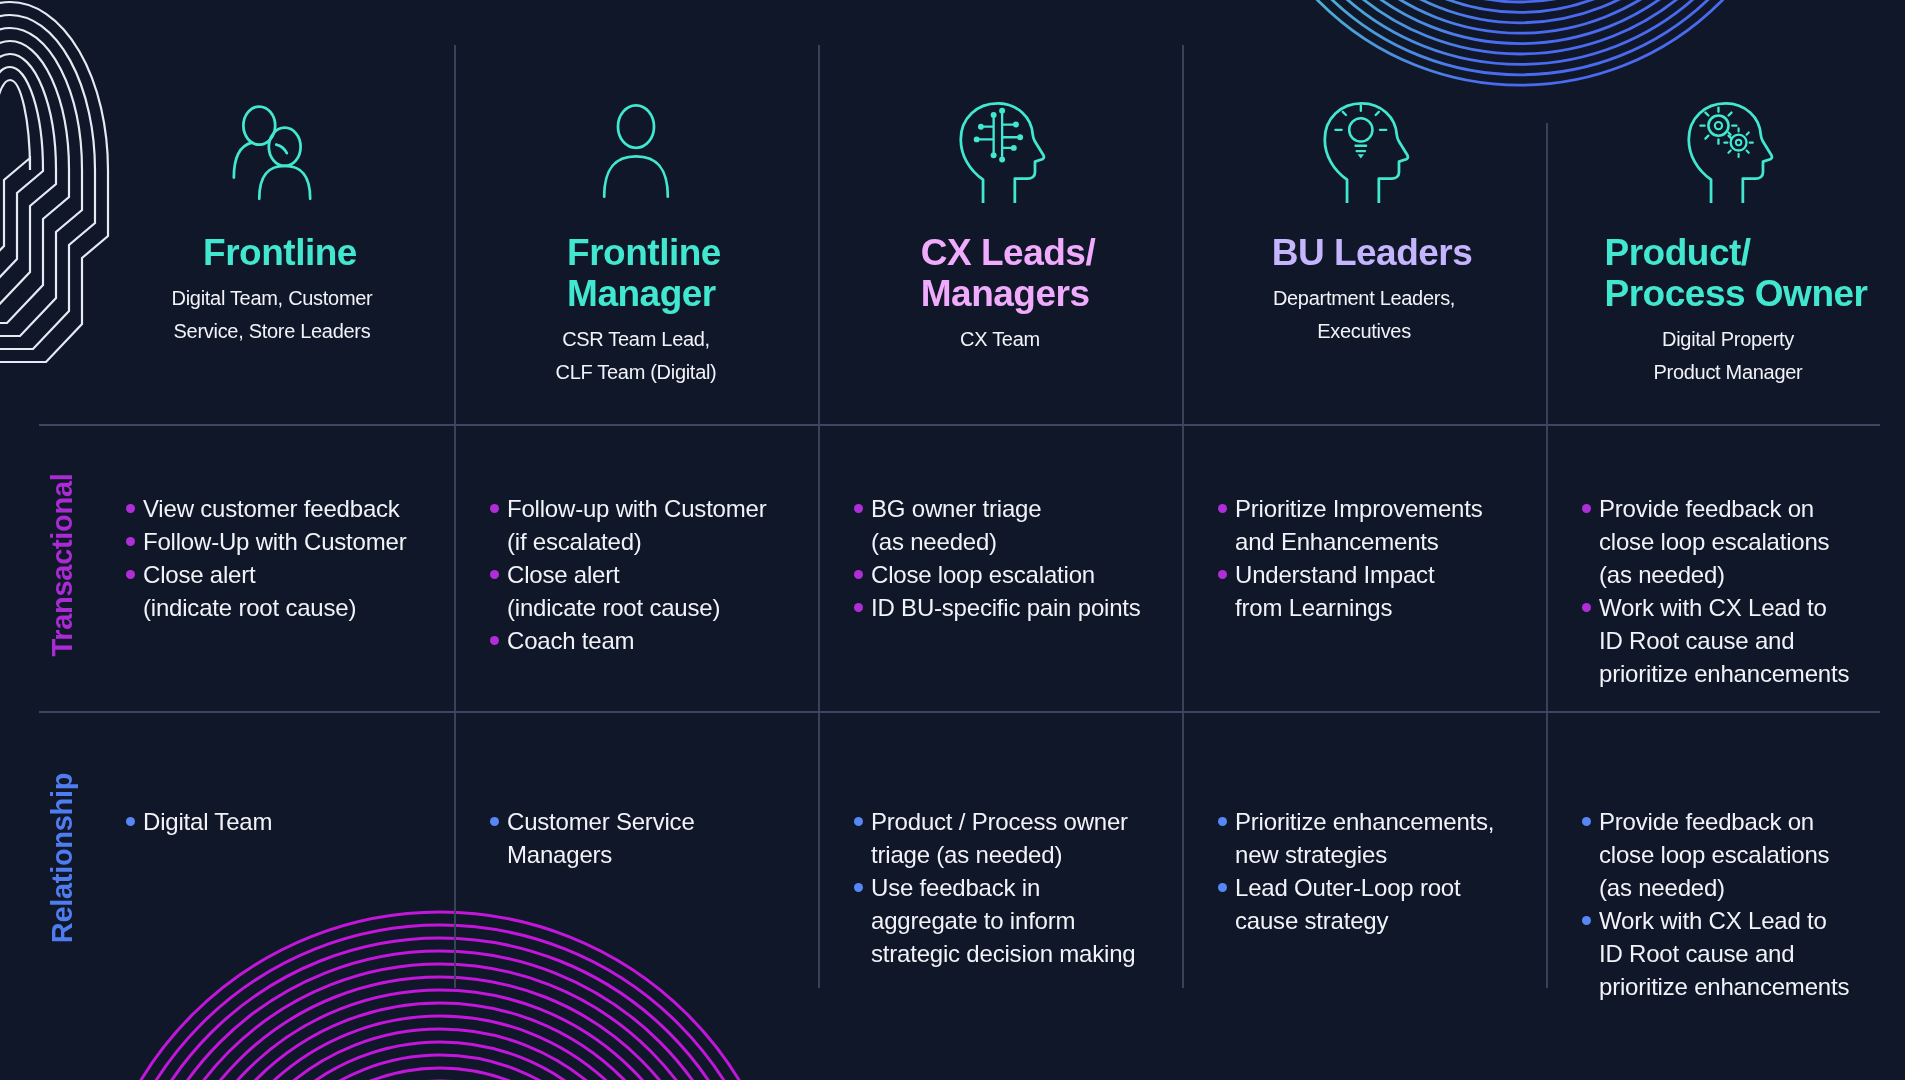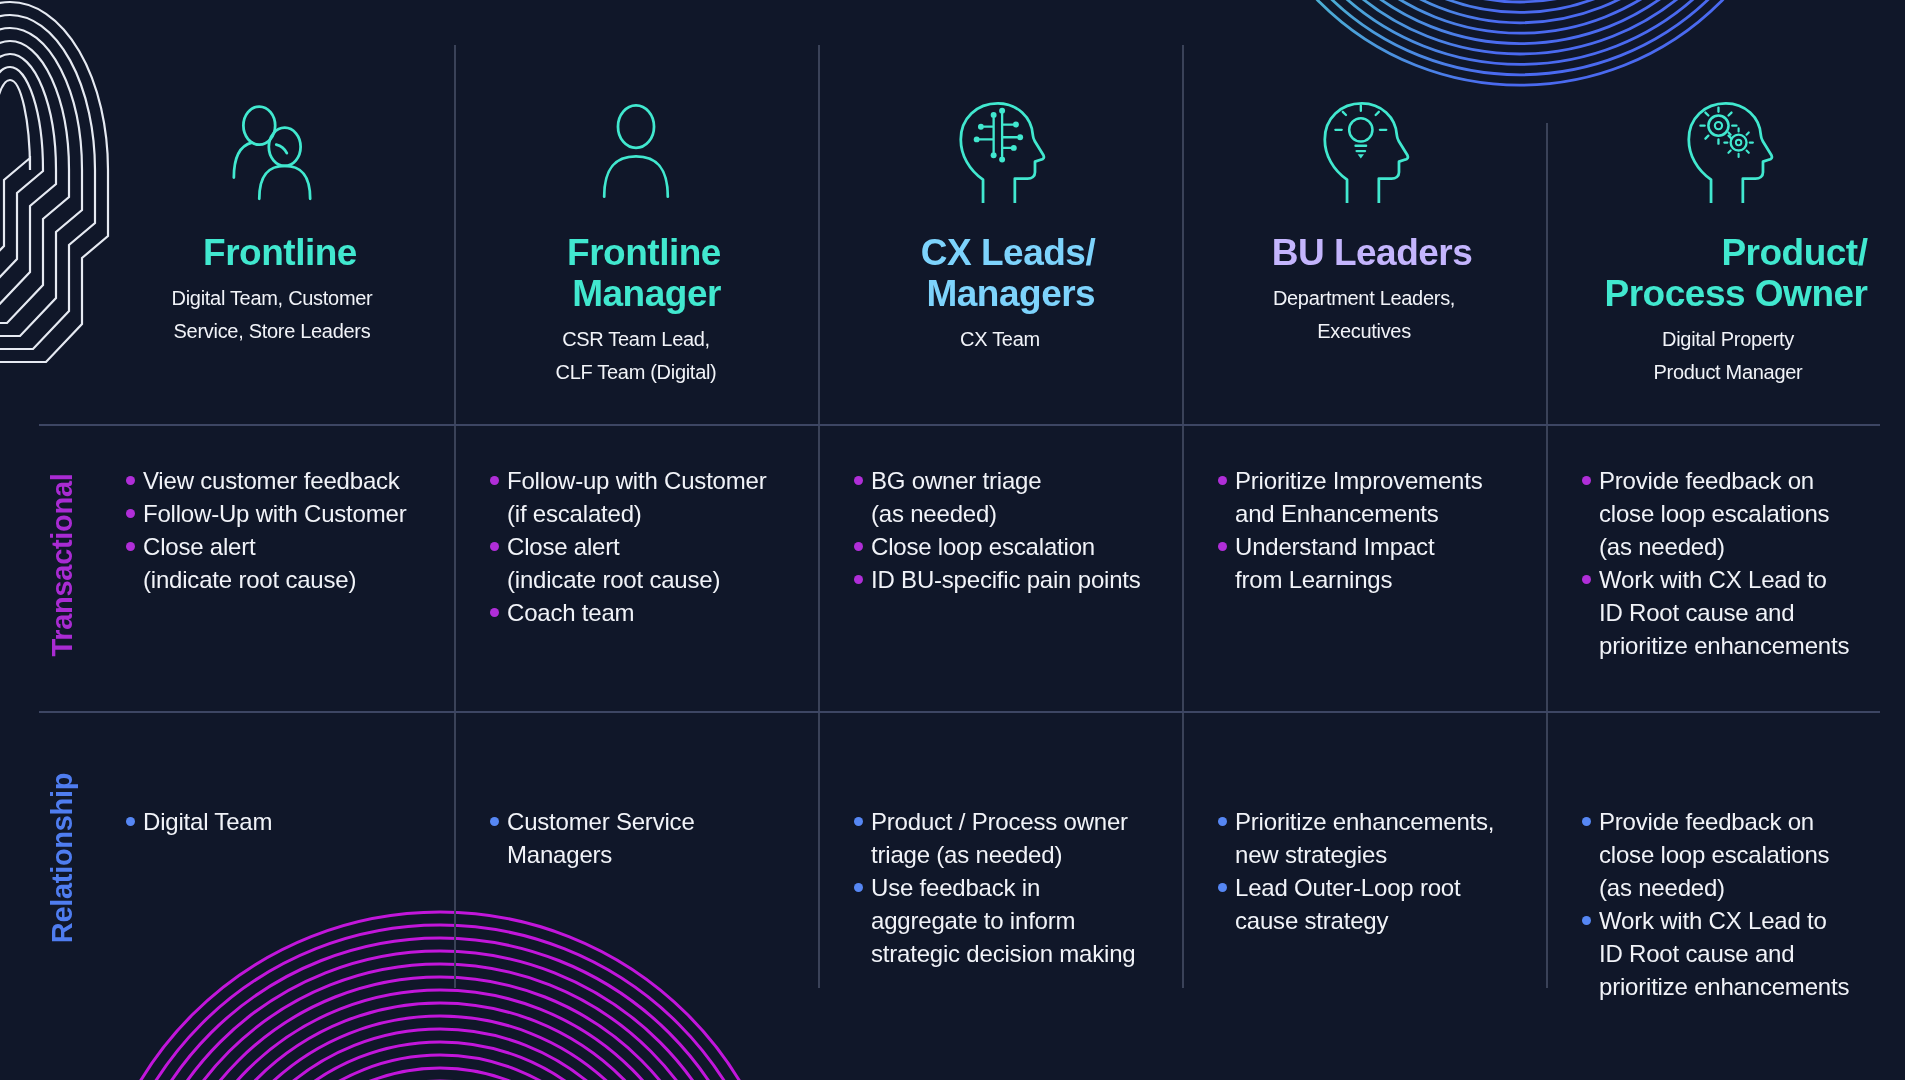--- a/index.html
+++ b/index.html
@@ -22,33 +22,33 @@
   
   .vline{position:absolute;width:2px;background:#3a4258;}
   .hline{position:absolute;height:2px;background:#3d4663;left:39px;width:1841px;}
 
   
   #roles-row{position:absolute;left:90px;top:0;display:flex;}
   .role-col{width:364px;display:flex;flex-direction:column;align-items:center;}
   .role-icon{margin-top:96px;height:108px;display:flex;align-items:center;justify-content:center;}
   .role-title{
     margin-top:28px;font-size:37px;line-height:41px;font-weight:700;
-    text-align:right;white-space:pre-line;letter-spacing:-0.5px;margin-left:16px;
+    text-align:left;white-space:pre-line;letter-spacing:-0.5px;margin-left:16px;
   }
   .role-subtitle{
     margin-top:9px;font-size:20px;line-height:33px;color:#f1f3f8;
     text-align:center;white-space:pre-line;letter-spacing:-0.3px;
   }
 
   
   .row-cells{position:absolute;left:90px;display:flex;}
   #row-cells-0{top:425px;height:287px;}
   #row-cells-1{top:712px;height:368px;}
   .cell{width:364px;box-sizing:border-box;padding:0 6px 0 36px;}
-  #row-cells-0 .cell{padding-top:39px;}
+  #row-cells-0 .cell{padding-top:67px;}
   #row-cells-1 .cell{padding-top:93px;}
   .blist{list-style:none;margin:0;padding:0;}
   .blist li{
     position:relative;padding-left:17px;margin:0;
     font-size:24px;line-height:33px;color:#f1f3f8;
     white-space:pre-line;letter-spacing:-0.2px;
   }
   .dot{position:absolute;left:0;top:12px;width:9px;height:9px;border-radius:50%;}
 
   
@@ -169,21 +169,21 @@
               <circle cx="44" cy="55" r="2.8"></circle>
               <circle cx="52" cy="59" r="2.8"></circle>
               <circle cx="32" cy="28" r="2.8"></circle>
               <circle cx="28" cy="40" r="2.8"></circle>
               <circle cx="65" cy="26" r="2.8"></circle>
               <circle cx="69" cy="38" r="2.8"></circle>
               <circle cx="63" cy="48" r="2.8"></circle>
             </g>
           </svg>
         </div>
-        <div class="role-title" style="color: #7dd3fc;">CX Leads/
+        <div class="role-title" style="color: #f0abfc;">CX Leads/
 Managers</div>
         <div class="role-subtitle">CX Team</div>
       </div>
       <div class="role-col">
         <div class="role-icon">
           <svg width="106" height="106" viewBox="0 0 100 100">
             <path d="M34 100 V78 C21 69 13 55 13 40 C13 20 28 6 48 6 C66 6 80 19 81 36 C81 38 82 40 83 42 L91 55 C92 57 91 59 89 59 L83 61 V71 C83 75 80 77 76 77 H64 V100" stroke="#41E8CF" stroke-width="2.6" stroke-linecap="round" stroke-linejoin="round" fill="none"></path>
             <circle cx="47" cy="31" r="11" stroke="#41E8CF" stroke-width="2.4" fill="none"></circle>
             <path d="M47 13 V8 M33 17 L30 14 M61 17 L64 14 M29 31 H23 M65 31 H71 M42 46 H52 M43 51 H51" stroke="#41E8CF" stroke-width="2.2" stroke-linecap="round"></path>
             <path d="M44 54 H50 L47 58 Z" fill="#41E8CF"></path>

